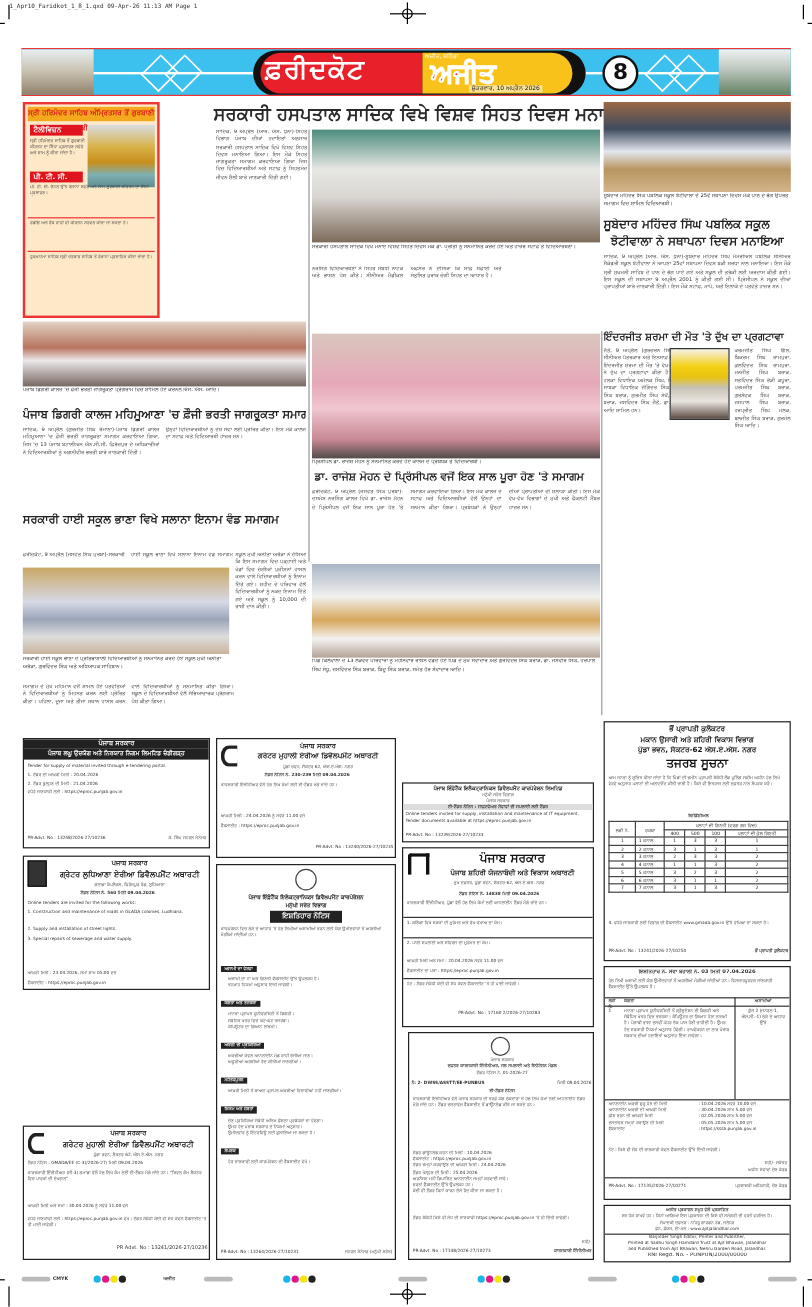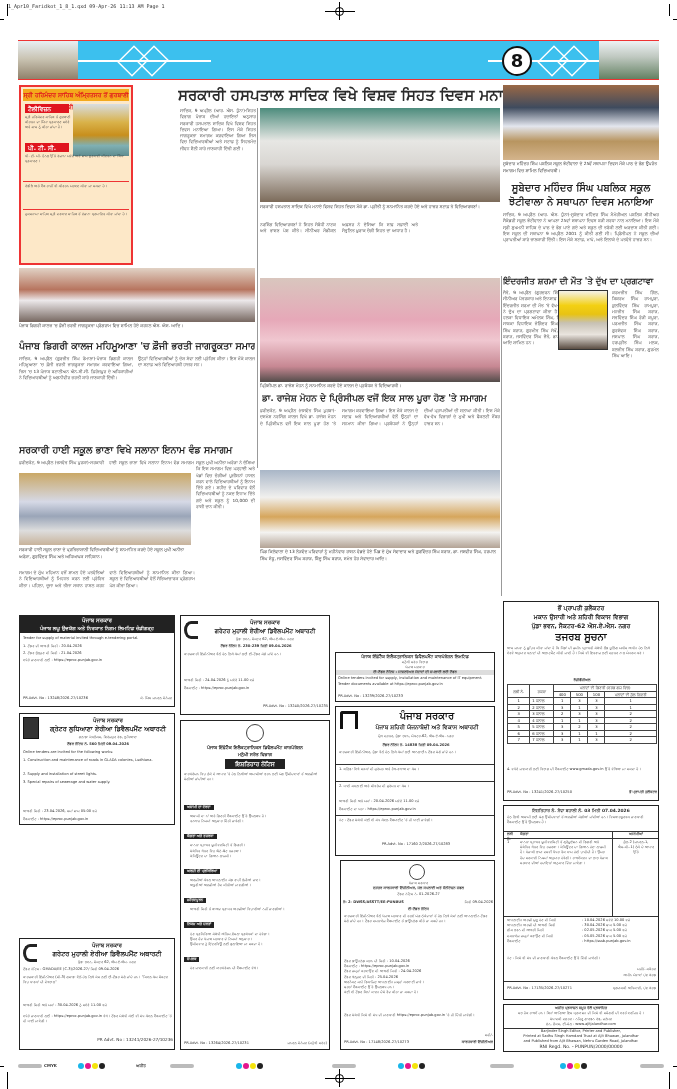--- a/index.html
+++ b/index.html
@@ -71,20 +71,28 @@
 
 <div class="abs mast">
   <div class="abs pic" style="left:0"></div>
   <div class="abs dia" style="left:100px"></div>
   <div class="abs dia" style="left:120px"></div>
   <div class="abs line" style="left:60px;width:133px"></div>
   <div class="abs line" style="left:470px;width:111px"></div>
   <div class="abs dia" style="left:520px"></div>
   <div class="abs dia" style="left:540px"></div>
   <div class="abs pic r" style="left:581px"></div>
+  <div class="abs pill">
+    <div class="abs red"></div>
+    <div class="abs yel"></div>
+    <div class="abs city">ਫ਼ਰੀਦਕੋਟ</div>
+    <div class="abs tag">ਅਜੀਤ, ਬਠਿੰਡਾ</div>
+    <div class="abs brand">ਅਜੀਤ</div>
+    <div class="abs date">ਸ਼ੁੱਕਰਵਾਰ, 10 ਅਪ੍ਰੈਲ 2026</div>
+  </div>
   <div class="abs pnum">8</div>
 </div>
 
 <div class="abs gb">
   <div class="abs hd">ਸ੍ਰੀ ਹਰਿਮੰਦਰ ਸਾਹਿਬ ਅੰਮ੍ਰਿਤਸਰ ਤੋਂ ਗੁਰਬਾਣੀ ਕੀਰਤਨ</div>
   <div class="abs tagr">ਟੈਲੀਵਿਜ਼ਨ</div>
   <div class="abs gimg"></div>
   <div class="abs tiny" style="left:4px;top:28px;width:46px;height:26px">ਸ੍ਰੀ ਹਰਿਮੰਦਰ ਸਾਹਿਬ ਤੋਂ ਗੁਰਬਾਣੀ ਕੀਰਤਨ ਦਾ ਸਿੱਧਾ ਪ੍ਰਸਾਰਣ ਸਵੇਰੇ ਅਤੇ ਸ਼ਾਮ ਨੂੰ ਕੀਤਾ ਜਾਂਦਾ ਹੈ।</div>
   <div class="abs tagr" style="top:56px">ਪੀ. ਟੀ. ਸੀ.</div>
   <div class="abs tiny" style="left:4px;top:67px;width:104px;height:24px">ਪੀ. ਟੀ. ਸੀ. ਚੈਨਲ ਉੱਤੇ ਰੋਜ਼ਾਨਾ ਸਵੇਰੇ ਅਤੇ ਸ਼ਾਮ ਗੁਰਬਾਣੀ ਕੀਰਤਨ ਦਾ ਸਿੱਧਾ ਪ੍ਰਸਾਰਣ।</div>
@@ -95,41 +103,41 @@
 </div>
 
 <div class="abs hl" style="left:178px;top:86px;font-size:15px;color:#2a2a2a">ਸਰਕਾਰੀ ਹਸਪਤਾਲ ਸਾਦਿਕ ਵਿਖੇ ਵਿਸ਼ਵ ਸਿਹਤ ਦਿਵਸ ਮਨਾਇਆ</div>
 <div class="abs txt" style="left:180px;top:108px;width:76px;height:100px">ਸਾਦਿਕ, 9 ਅਪ੍ਰੈਲ (ਆਰ. ਐਸ. ਧੁੰਨਾ)-ਸਿਹਤ ਵਿਭਾਗ ਪੰਜਾਬ ਦੀਆਂ ਹਦਾਇਤਾਂ ਅਨੁਸਾਰ ਸਰਕਾਰੀ ਹਸਪਤਾਲ ਸਾਦਿਕ ਵਿਖੇ ਵਿਸ਼ਵ ਸਿਹਤ ਦਿਵਸ ਮਨਾਇਆ ਗਿਆ। ਇਸ ਮੌਕੇ ਸਿਹਤ ਜਾਗਰੂਕਤਾ ਸਮਾਗਮ ਕਰਵਾਇਆ ਗਿਆ ਜਿਸ ਵਿਚ ਵਿਦਿਆਰਥੀਆਂ ਅਤੇ ਸਟਾਫ਼ ਨੂੰ ਸਿਹਤਮੰਦ ਜੀਵਨ ਸ਼ੈਲੀ ਬਾਰੇ ਜਾਣਕਾਰੀ ਦਿੱਤੀ ਗਈ।</div>
 <div class="abs photo ph-nurse" style="left:260px;top:108px;width:240px;height:94px"></div>
 <div class="abs cap" style="left:260px;top:204px;width:240px;height:14px">ਸਰਕਾਰੀ ਹਸਪਤਾਲ ਸਾਦਿਕ ਵਿਖੇ ਮਨਾਏ ਵਿਸ਼ਵ ਸਿਹਤ ਦਿਵਸ ਮੌਕੇ ਡਾ. ਪ੍ਰੀਤੀ ਨੂੰ ਸਨਮਾਨਿਤ ਕਰਦੇ ਹੋਏ ਅਤੇ ਹਾਜ਼ਰ ਸਟਾਫ਼ ਤੇ ਵਿਦਿਆਰਥਣਾਂ।</div>
 <div class="abs txt" style="left:260px;top:222px;width:240px;height:52px;column-count:3;column-gap:6px">ਨਰਸਿੰਗ ਵਿਦਿਆਰਥਣਾਂ ਨੇ ਸਿਹਤ ਸੰਬੰਧੀ ਨਾਟਕ ਅਤੇ ਭਾਸ਼ਣ ਪੇਸ਼ ਕੀਤੇ। ਸੀਨੀਅਰ ਮੈਡੀਕਲ ਅਫ਼ਸਰ ਨੇ ਦੱਸਿਆ ਕਿ ਸਾਫ਼ ਸਫ਼ਾਈ ਅਤੇ ਸੰਤੁਲਿਤ ਖ਼ੁਰਾਕ ਚੰਗੀ ਸਿਹਤ ਦਾ ਆਧਾਰ ਹੈ।</div>
 
 <div class="abs photo ph-school" style="left:503px;top:85px;width:156px;height:75px"></div>
 <div class="abs cap" style="left:503px;top:161px;width:156px;height:20px">ਸੂਬੇਦਾਰ ਮਹਿੰਦਰ ਸਿੰਘ ਪਬਲਿਕ ਸਕੂਲ ਝੋਟੀਵਾਲਾ ਦੇ 25ਵੇਂ ਸਥਾਪਨਾ ਦਿਵਸ ਮੌਕੇ ਪਾਠ ਦੇ ਭੋਗ ਉਪਰੰਤ ਸਮਾਗਮ ਵਿਚ ਸ਼ਾਮਿਲ ਵਿਦਿਆਰਥੀ।</div>
-<div class="abs hl" style="left:503px;top:182px;width:156px;font-size:10px;text-align:center">ਸੂਬੇਦਾਰ ਮਹਿੰਦਰ ਸਿੰਘ ਪਬਲਿਕ ਸਕੂਲ</div>
+<div class="abs hl" style="left:503px;top:182px;width:156px;font-size:10px;">ਸੂਬੇਦਾਰ ਮਹਿੰਦਰ ਸਿੰਘ ਪਬਲਿਕ ਸਕੂਲ</div>
 <div class="abs hl" style="left:503px;top:196px;width:156px;font-size:10px;text-align:center">ਝੋਟੀਵਾਲਾ ਨੇ ਸਥਾਪਨਾ ਦਿਵਸ ਮਨਾਇਆ</div>
 <div class="abs txt" style="left:503px;top:212px;width:156px;height:62px">ਸਾਦਿਕ, 9 ਅਪ੍ਰੈਲ (ਆਰ. ਐਸ. ਧੁੰਨਾ)-ਸੂਬੇਦਾਰ ਮਹਿੰਦਰ ਸਿੰਘ ਮੈਮੋਰੀਅਲ ਪਬਲਿਕ ਸੀਨੀਅਰ ਸੈਕੰਡਰੀ ਸਕੂਲ ਝੋਟੀਵਾਲਾ ਨੇ ਆਪਣਾ 25ਵਾਂ ਸਥਾਪਨਾ ਦਿਵਸ ਬੜੀ ਸ਼ਰਧਾ ਨਾਲ ਮਨਾਇਆ। ਇਸ ਮੌਕੇ ਸ੍ਰੀ ਸੁਖਮਨੀ ਸਾਹਿਬ ਦੇ ਪਾਠ ਦੇ ਭੋਗ ਪਾਏ ਗਏ ਅਤੇ ਸਕੂਲ ਦੀ ਤਰੱਕੀ ਲਈ ਅਰਦਾਸ ਕੀਤੀ ਗਈ। ਇਸ ਸਕੂਲ ਦੀ ਸਥਾਪਨਾ 9 ਅਪ੍ਰੈਲ 2001 ਨੂੰ ਕੀਤੀ ਗਈ ਸੀ। ਪ੍ਰਿੰਸੀਪਲ ਨੇ ਸਕੂਲ ਦੀਆਂ ਪ੍ਰਾਪਤੀਆਂ ਬਾਰੇ ਜਾਣਕਾਰੀ ਦਿੱਤੀ। ਇਸ ਮੌਕੇ ਸਟਾਫ਼, ਮਾਪੇ, ਅਤੇ ਇਲਾਕੇ ਦੇ ਪਤਵੰਤੇ ਹਾਜ਼ਰ ਸਨ।</div>
 
 <div class="abs photo ph-crowd" style="left:19px;top:268px;width:236px;height:54px"></div>
 <div class="abs cap" style="left:19px;top:323px;width:236px;height:14px">ਪੰਜਾਬ ਡਿਗਰੀ ਕਾਲਜ 'ਚ ਫ਼ੌਜੀ ਭਰਤੀ ਜਾਗਰੂਕਤਾ ਪ੍ਰੋਗਰਾਮ ਵਿਚ ਸ਼ਾਮਿਲ ਹੋਏ ਕਰਨਲ ਐਸ. ਐਸ. ਆਦਿ।</div>
 <div class="abs hl" style="left:19px;top:340px;width:236px;font-size:9.5px">ਪੰਜਾਬ ਡਿਗਰੀ ਕਾਲਜ ਮਹਿਮੂਆਣਾ 'ਚ ਫ਼ੌਜੀ ਭਰਤੀ ਜਾਗਰੂਕਤਾ ਸਮਾਗਮ</div>
 <div class="abs txt" style="left:19px;top:356px;width:114px;height:64px">ਸਾਦਿਕ, 9 ਅਪ੍ਰੈਲ (ਗੁਰਜੀਤ ਸਿੰਘ ਰੋਮਾਣਾ)-ਪੰਜਾਬ ਡਿਗਰੀ ਕਾਲਜ ਮਹਿਮੂਆਣਾ 'ਚ ਫ਼ੌਜੀ ਭਰਤੀ ਜਾਗਰੂਕਤਾ ਸਮਾਗਮ ਕਰਵਾਇਆ ਗਿਆ, ਜਿਸ 'ਚ 13 ਪੰਜਾਬ ਬਟਾਲੀਅਨ ਐਨ.ਸੀ.ਸੀ. ਫ਼ਿਰੋਜ਼ਪੁਰ ਦੇ ਅਧਿਕਾਰੀਆਂ ਨੇ ਵਿਦਿਆਰਥੀਆਂ ਨੂੰ ਅਗਨੀਵੀਰ ਭਰਤੀ ਬਾਰੇ ਜਾਣਕਾਰੀ ਦਿੱਤੀ।</div>
 <div class="abs txt" style="left:138px;top:356px;width:117px;height:64px">ਉਨ੍ਹਾਂ ਵਿਦਿਆਰਥੀਆਂ ਨੂੰ ਦੇਸ਼ ਸੇਵਾ ਲਈ ਪ੍ਰੇਰਿਤ ਕੀਤਾ। ਇਸ ਮੌਕੇ ਕਾਲਜ ਦਾ ਸਟਾਫ਼ ਅਤੇ ਵਿਦਿਆਰਥੀ ਹਾਜ਼ਰ ਸਨ।</div>
 
 <div class="abs photo ph-pink" style="left:260px;top:278px;width:240px;height:104px"></div>
 <div class="abs cap" style="left:260px;top:383px;width:240px;height:8px;white-space:nowrap">ਪ੍ਰਿੰਸੀਪਲ ਡਾ. ਰਾਜੇਸ਼ ਮੋਹਨ ਨੂੰ ਸਨਮਾਨਿਤ ਕਰਦੇ ਹੋਏ ਕਾਲਜ ਦੇ ਪ੍ਰਬੰਧਕ ਤੇ ਵਿਦਿਆਰਥੀ।</div>
 <div class="abs hl" style="left:262px;top:393px;width:238px;font-size:9px">ਡਾ. ਰਾਜੇਸ਼ ਮੋਹਨ ਦੇ ਪ੍ਰਿੰਸੀਪਲ ਵਜੋਂ ਇਕ ਸਾਲ ਪੂਰਾ ਹੋਣ 'ਤੇ ਸਮਾਗਮ</div>
 <div class="abs txt" style="left:260px;top:408px;width:240px;height:60px;column-count:3;column-gap:6px">ਫ਼ਰੀਦਕੋਟ, 9 ਅਪ੍ਰੈਲ (ਜਸਵੰਤ ਸਿੰਘ ਪੁਰਬਾ)-ਦਸਮੇਸ਼ ਨਰਸਿੰਗ ਕਾਲਜ ਵਿਖੇ ਡਾ. ਰਾਜੇਸ਼ ਮੋਹਨ ਦੇ ਪ੍ਰਿੰਸੀਪਲ ਵਜੋਂ ਇਕ ਸਾਲ ਪੂਰਾ ਹੋਣ 'ਤੇ ਸਮਾਗਮ ਕਰਵਾਇਆ ਗਿਆ। ਇਸ ਮੌਕੇ ਕਾਲਜ ਦੇ ਸਟਾਫ਼ ਅਤੇ ਵਿਦਿਆਰਥੀਆਂ ਵੱਲੋਂ ਉਨ੍ਹਾਂ ਦਾ ਸਨਮਾਨ ਕੀਤਾ ਗਿਆ। ਪ੍ਰਬੰਧਕਾਂ ਨੇ ਉਨ੍ਹਾਂ ਦੀਆਂ ਪ੍ਰਾਪਤੀਆਂ ਦੀ ਸ਼ਲਾਘਾ ਕੀਤੀ। ਇਸ ਮੌਕੇ ਵੱਖ-ਵੱਖ ਵਿਭਾਗਾਂ ਦੇ ਮੁਖੀ ਅਤੇ ਫੈਕਲਟੀ ਮੈਂਬਰ ਹਾਜ਼ਰ ਸਨ।</div>
 
 <div class="abs hl" style="left:503px;top:276px;width:156px;font-size:8.5px">ਇੰਦਰਜੀਤ ਸ਼ਰਮਾ ਦੀ ਮੌਤ 'ਤੇ ਦੁੱਖ ਦਾ ਪ੍ਰਗਟਾਵਾ</div>
 <div class="abs txt" style="left:503px;top:290px;width:80px;height:300px">ਜੈਤੋ, 9 ਅਪ੍ਰੈਲ (ਗੁਰਚਰਨ ਸਿੰਘ ਗਾਬੜੀਆ)-ਸੀਨੀਅਰ ਪੱਤਰਕਾਰ ਅਤੇ ਇਨਸਾਫ਼ ਲਈ ਲੜਨ ਵਾਲੇ ਇੰਦਰਜੀਤ ਸ਼ਰਮਾ ਦੀ ਮੌਤ 'ਤੇ ਵੱਖ-ਵੱਖ ਸ਼ਖ਼ਸੀਅਤਾਂ ਨੇ ਦੁੱਖ ਦਾ ਪ੍ਰਗਟਾਵਾ ਕੀਤਾ ਹੈ। ਇਨ੍ਹਾਂ ਵਿਚ ਹਲਕਾ ਵਿਧਾਇਕ ਅਮੋਲਕ ਸਿੰਘ, ਜ਼ਿਲ੍ਹਾ ਪ੍ਰਧਾਨ, ਸਾਬਕਾ ਵਿਧਾਇਕ ਜੋਗਿੰਦਰ ਸਿੰਘ ਜੈਤੋ, ਮਨਤਾਰ ਸਿੰਘ ਬਰਾੜ, ਗੁਰਮੀਤ ਸਿੰਘ ਸੇਖੋਂ, ਕੁਲਦੀਪ ਸਿੰਘ ਬਰਾੜ, ਜਸਵਿੰਦਰ ਸਿੰਘ ਜੈਤੋ, ਡਾ. ਹਰਦੀਪ ਸਿੰਘ ਆਦਿ ਸ਼ਾਮਿਲ ਹਨ।</div>
 <div class="abs photo ph-sikh" style="left:558px;top:290px;width:50px;height:60px;border:1px solid #333"></div>
 <div class="abs txt" style="left:612px;top:290px;width:47px;height:300px">ਕਰਮਜੀਤ ਸਿੰਘ ਗਿੱਲ, ਬਿਕਰਮ ਸਿੰਘ ਰਾਮਪੁਰਾ, ਕੁਲਵਿੰਦਰ ਸਿੰਘ ਰਾਮਪੁਰਾ, ਮਨਜੀਤ ਸਿੰਘ ਬਰਾੜ, ਸਤਵਿੰਦਰ ਸਿੰਘ ਰੋੜੀ ਕਪੂਰਾ, ਪਰਮਜੀਤ ਸਿੰਘ ਬਰਾੜ, ਗੁਰਸੇਵਕ ਸਿੰਘ ਬਰਾੜ, ਜਸਪਾਲ ਸਿੰਘ ਬਰਾੜ, ਹਰਪ੍ਰੀਤ ਸਿੰਘ ਮਲਕ, ਬਲਜੀਤ ਸਿੰਘ ਬਰਾੜ, ਗੁਰਮੇਲ ਸਿੰਘ ਆਦਿ।</div>
 
-<div class="abs hl" style="left:19px;top:444px;width:236px;font-size:9.5px">ਸਰਕਾਰੀ ਹਾਈ ਸਕੂਲ ਭਾਣਾ ਵਿਖੇ ਸਲਾਨਾ ਇਨਾਮ ਵੰਡ ਸਮਾਗਮ</div>
+<div class="abs hl" style="left:19px;top:428px;width:236px;font-size:9.5px">ਸਰਕਾਰੀ ਹਾਈ ਸਕੂਲ ਭਾਣਾ ਵਿਖੇ ਸਲਾਨਾ ਇਨਾਮ ਵੰਡ ਸਮਾਗਮ</div>
 <div class="abs txt" style="left:19px;top:460px;width:175px;height:12px;column-count:2;column-gap:5px">ਫ਼ਰੀਦਕੋਟ, 9 ਅਪ੍ਰੈਲ (ਜਸਵੰਤ ਸਿੰਘ ਪੁਰਬਾ)-ਸਰਕਾਰੀ ਹਾਈ ਸਕੂਲ ਭਾਣਾ ਵਿਖੇ ਸਲਾਨਾ ਇਨਾਮ ਵੰਡ ਸਮਾਗਮ ਕਰਵਾਇਆ ਗਿਆ।</div>
 <div class="abs photo ph-award" style="left:19px;top:473px;width:172px;height:72px"></div>
 <div class="abs txt" style="left:196px;top:460px;width:59px;height:150px">ਸਕੂਲ ਮੁਖੀ ਅਨੀਤਾ ਅਰੋੜਾ ਨੇ ਦੱਸਿਆ ਕਿ ਇਸ ਸਮਾਗਮ ਵਿਚ ਪੜ੍ਹਾਈ ਅਤੇ ਖੇਡਾਂ ਵਿਚ ਚੰਗੀਆਂ ਪੁਜ਼ੀਸ਼ਨਾਂ ਹਾਸਲ ਕਰਨ ਵਾਲੇ ਵਿਦਿਆਰਥੀਆਂ ਨੂੰ ਇਨਾਮ ਦਿੱਤੇ ਗਏ। ਸ਼ਹੀਦ ਦੇ ਪਰਿਵਾਰ ਵੱਲੋਂ ਵਿਦਿਆਰਥੀਆਂ ਨੂੰ ਨਕਦ ਇਨਾਮ ਦਿੱਤੇ ਗਏ ਅਤੇ ਸਕੂਲ ਨੂੰ 10,000 ਦੀ ਰਾਸ਼ੀ ਦਾਨ ਕੀਤੀ।</div>
 <div class="abs cap" style="left:19px;top:547px;width:172px;height:20px">ਸਰਕਾਰੀ ਹਾਈ ਸਕੂਲ ਭਾਣਾ ਦੇ ਪ੍ਰਤਿਭਾਸ਼ਾਲੀ ਵਿਦਿਆਰਥੀਆਂ ਨੂੰ ਸਨਮਾਨਿਤ ਕਰਦੇ ਹੋਏ ਸਕੂਲ ਮੁਖੀ ਅਨੀਤਾ ਅਰੋੜਾ, ਗੁਰਵਿੰਦਰ ਸਿੰਘ ਅਤੇ ਅਧਿਆਪਕ ਸਾਹਿਬਾਨ।</div>
 <div class="abs txt" style="left:19px;top:570px;width:176px;height:44px;column-count:2;column-gap:5px">ਸਮਾਗਮ ਦੇ ਮੁੱਖ ਮਹਿਮਾਨ ਵਜੋਂ ਸ਼ਾਮਲ ਹੋਏ ਪਤਵੰਤਿਆਂ ਨੇ ਵਿਦਿਆਰਥੀਆਂ ਨੂੰ ਮਿਹਨਤ ਕਰਨ ਲਈ ਪ੍ਰੇਰਿਤ ਕੀਤਾ। ਪਹਿਲਾ, ਦੂਜਾ ਅਤੇ ਤੀਜਾ ਸਥਾਨ ਹਾਸਲ ਕਰਨ ਵਾਲੇ ਵਿਦਿਆਰਥੀਆਂ ਨੂੰ ਸਨਮਾਨਿਤ ਕੀਤਾ ਗਿਆ। ਸਕੂਲ ਦੇ ਵਿਦਿਆਰਥੀਆਂ ਵੱਲੋਂ ਸੱਭਿਆਚਾਰਕ ਪ੍ਰੋਗਰਾਮ ਪੇਸ਼ ਕੀਤਾ ਗਿਆ।</div>
 
 <div class="abs photo ph-charity" style="left:260px;top:470px;width:240px;height:78px"></div>
 <div class="abs cap" style="left:260px;top:549px;width:240px;height:20px">ਪਿੰਡ ਕਿਲੇਵਾਲਾ ਦੇ 13 ਲੋੜਵੰਦ ਪਰਿਵਾਰਾਂ ਨੂੰ ਮਹੀਨੇਵਾਰ ਰਾਸ਼ਨ ਵੰਡਦੇ ਹੋਏ ਪਿੰਡ ਦੇ ਮੁੱਖ ਸੇਵਾਦਾਰ ਅਤੇ ਗੁਰਵਿੰਦਰ ਸਿੰਘ ਬਰਾੜ, ਡਾ. ਜਸਵੀਰ ਸਿੰਘ, ਹਰਪਾਲ ਸਿੰਘ ਸੰਧੂ, ਜਸਵਿੰਦਰ ਸਿੰਘ ਬਰਾੜ, ਬਿੰਦੂ ਸਿੰਘ ਬਰਾੜ, ਸਮੇਤ ਹੋਰ ਸੇਵਾਦਾਰ ਆਦਿ।</div>
 
 <div class="abs box" style="left:19px;top:615px;width:156px;height:92px">

